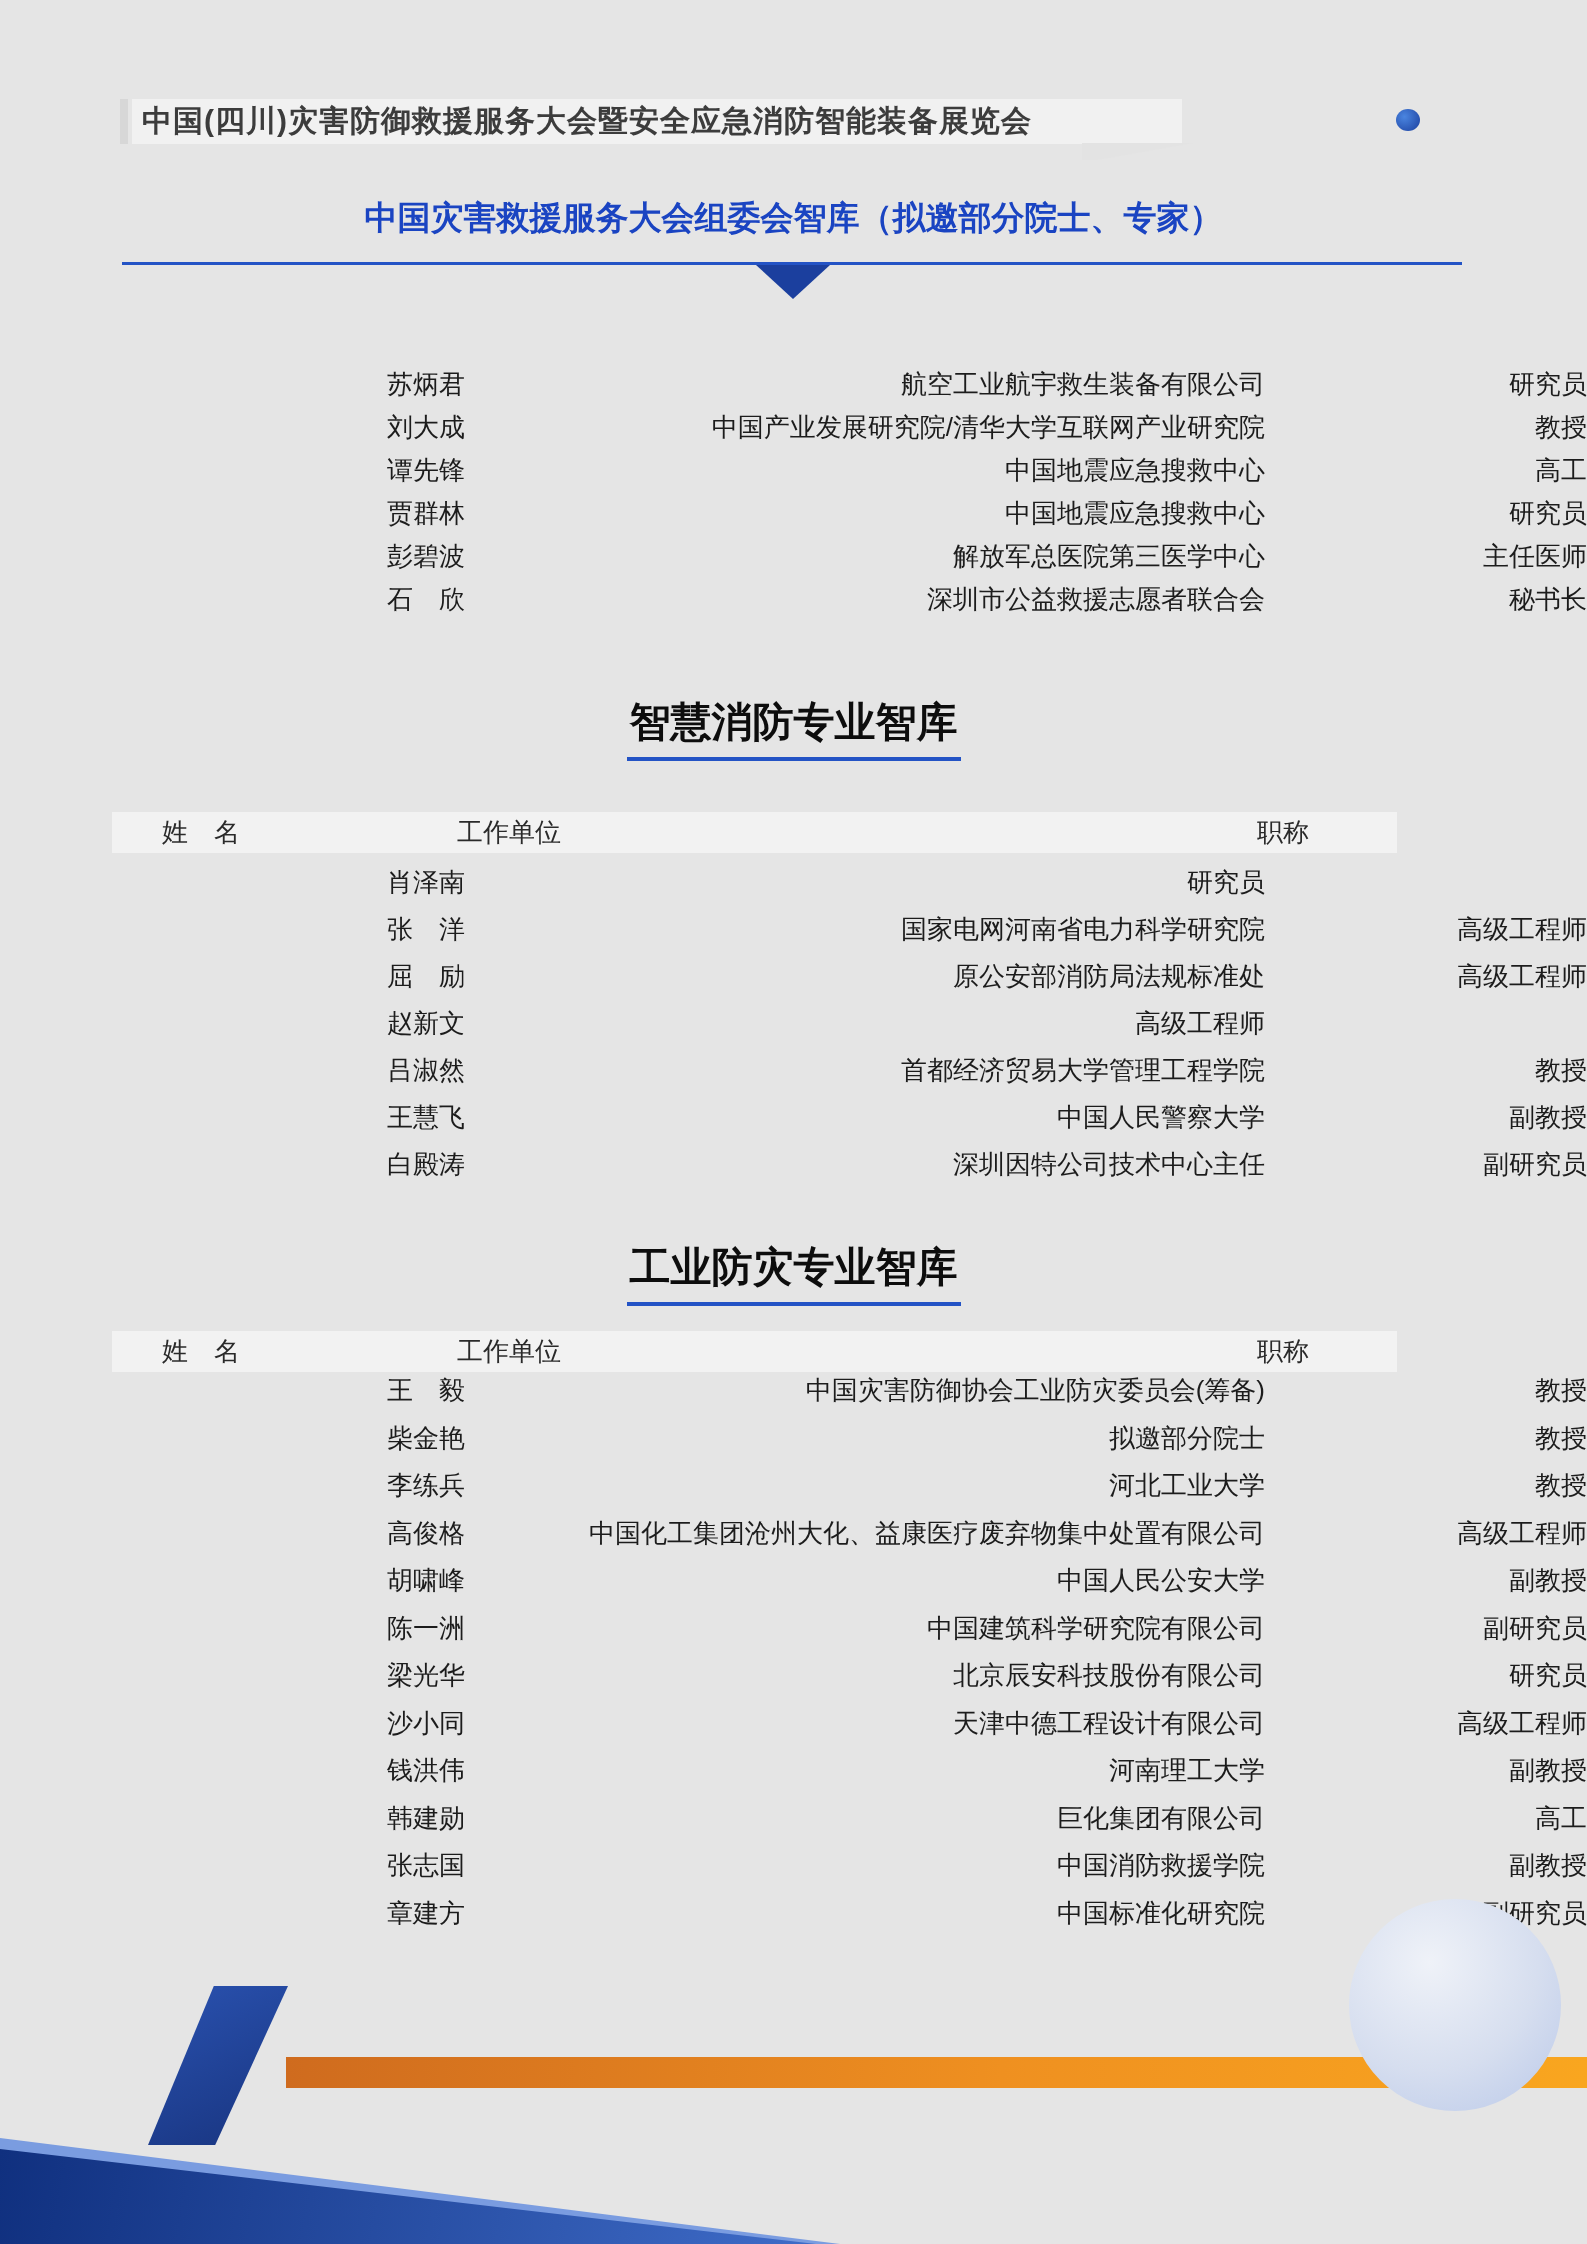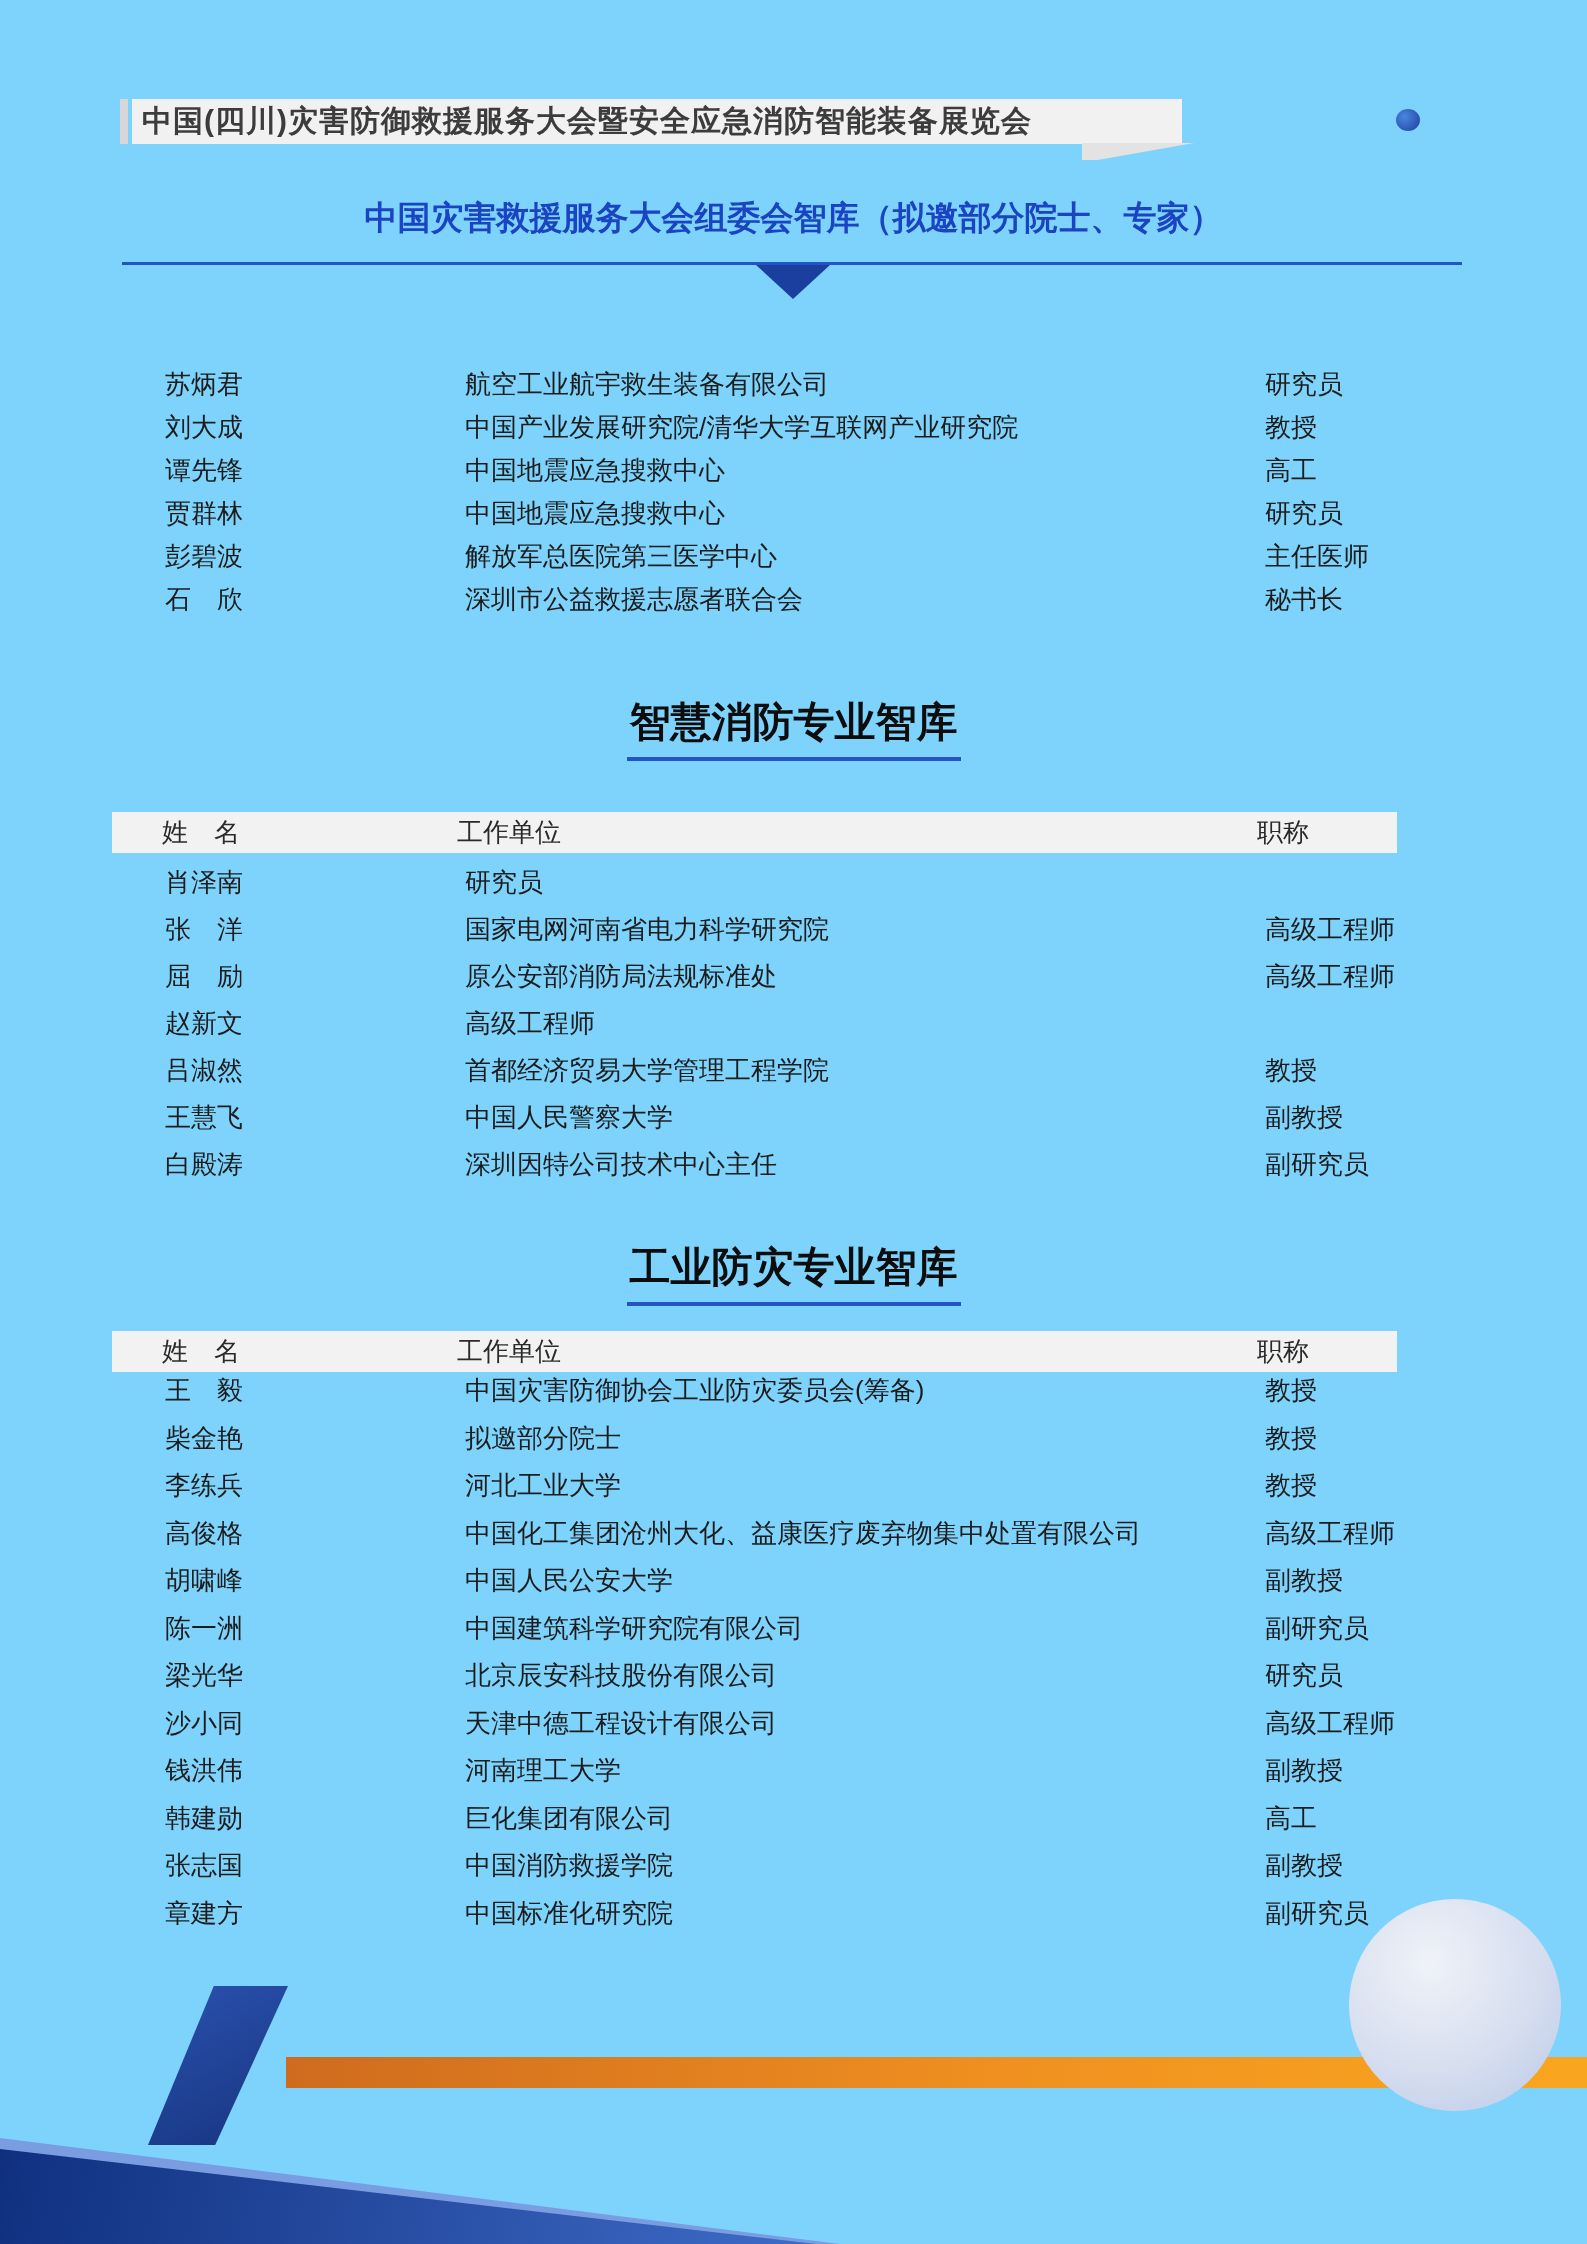--- a/index.html
+++ b/index.html
@@ -1,17 +1,17 @@
 <!DOCTYPE html>
 <html style="--accent-blue: #1a44c2; --rule-blue: #2353c5; --triangle-blue: #1b3f9e; --header-gray: #f2f2f2; --orange: #ef9020;"><head>
 <meta charset="utf-8">
 <style>
   html,body { margin:0; padding:0; background:#ffffff; }
   .page {
-    position:relative; width:1587px; height:2244px; background:#7dd3fc;
+    position:relative; width:1587px; height:2244px; background:#e5e5e5;
     overflow:hidden; font-family:"Liberation Sans", sans-serif; color:#1c1c1c;
   }
 
   
   .banner-stripe { position:absolute; left:120px; top:99px; width:8px; height:45px; background:#d7d7d7; }
   .banner { position:absolute; left:132px; top:99px; width:1050px; height:45px;
             background:#f1f1f1; display:flex; align-items:center; padding-left:10px; box-sizing:border-box; }
   .banner-text { font-size:30px; font-weight:bold; color:#3c3c3c; letter-spacing:1px; white-space:nowrap; }
   .banner-tail { position:absolute; left:1082px; top:143px; width:112px; height:17px;
                  background:#e3e3e3; clip-path:polygon(0 0, 100% 0, 14% 100%, 0 100%); }
@@ -21,21 +21,21 @@
   
   .main-title { position:absolute; top:196px; left:0; width:100%; text-align:center;
                 font-size:33px; font-weight:bold; color:var(--accent-blue, #1a44c2); white-space:nowrap; }
   .title-rule { position:absolute; left:122px; top:262px; width:1340px; height:3px;
                 background:var(--rule-blue, #2353c5); }
   .title-triangle { position:absolute; left:756px; top:265px; width:74px; height:34px;
                     background:var(--triangle-blue, #1b3f9e); clip-path:polygon(0 0, 100% 0, 50% 100%); }
 
   
   .tbl { position:absolute; left:165px; width:1422px; }
-  .tbl .row { display:grid; grid-template-columns:300px 800px auto; align-items:center; }
+  .tbl .row { display:grid; grid-template-columns:300px 800px auto; align-items:center;text-align:right; }
   .tbl .cell { font-size:26px; color:#1c1c1c; white-space:nowrap; }
   .list1 { top:363px; } .list1 .row { height:43px; }
   .list2 { top:859px; } .list2 .row { height:47px; }
   .list3 { top:1367px; } .list3 .row { height:47.5px; }
 
   .sec-title-wrap { position:absolute; left:0; width:100%; text-align:center; }
   .sec2 { top:695px;text-decoration:underline; } .sec3 { top:1240px; }
   .sec-title { display:inline-block; font-size:41px; font-weight:bold; color:#0d0d0d;
                padding:0 3px 7px 3px; border-bottom:4px solid var(--rule-blue, #2353c5); white-space:nowrap; }
 

